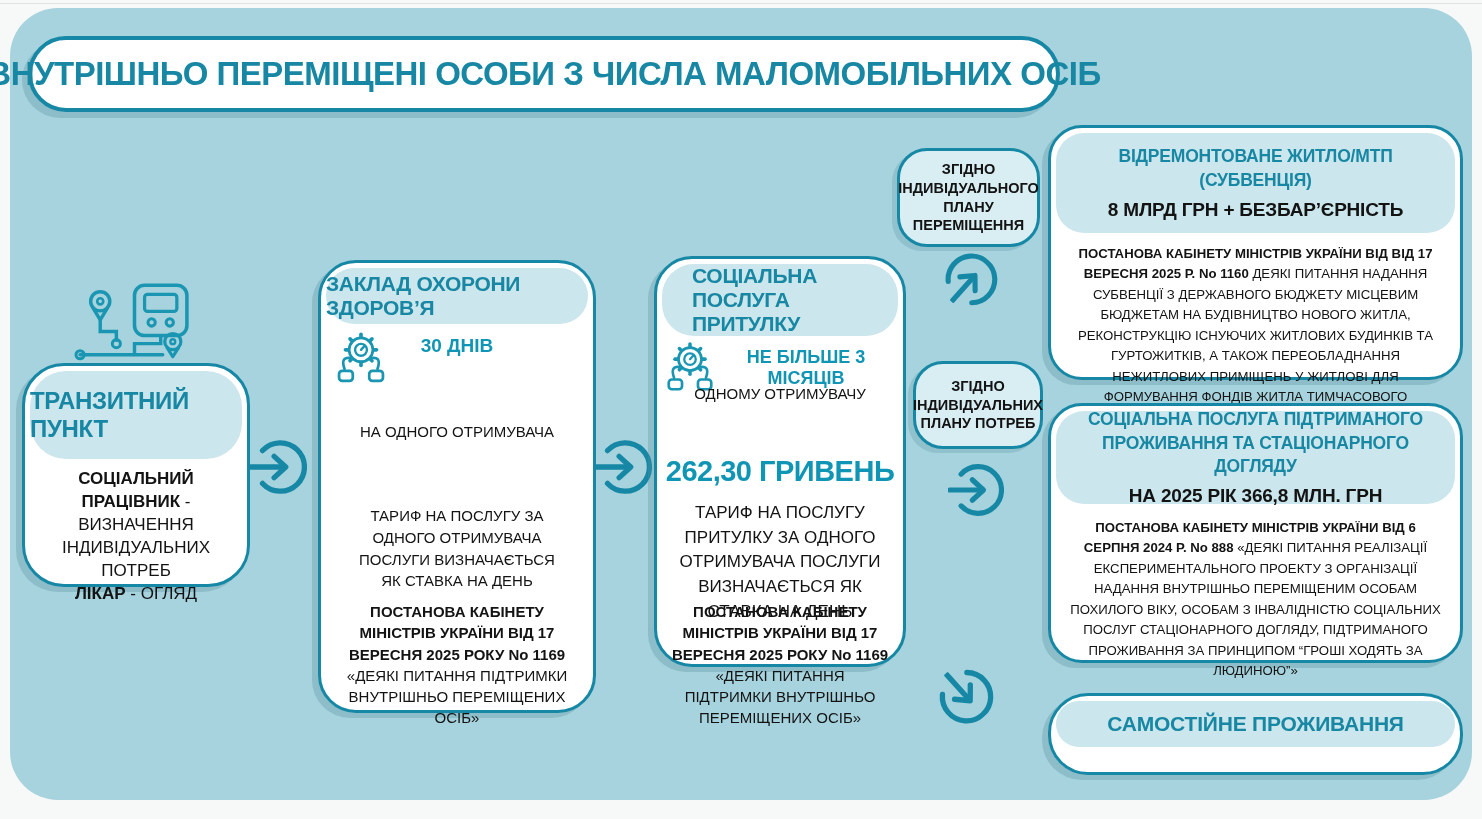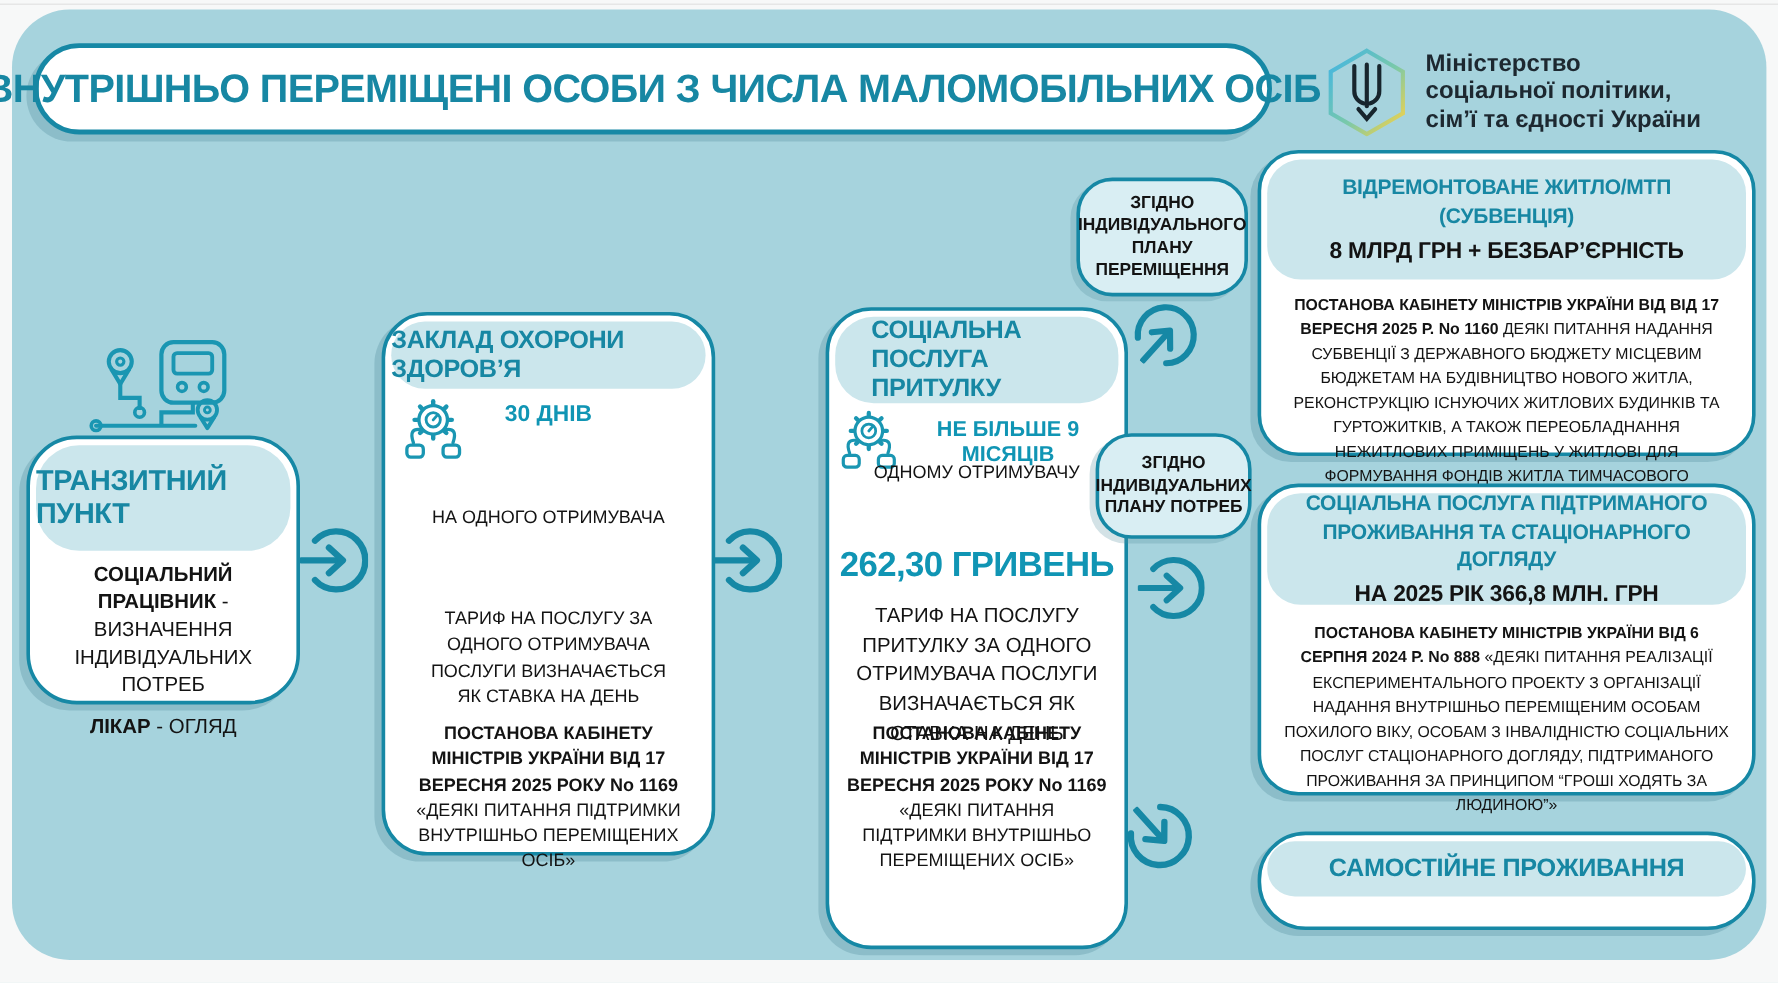--- a/index.html
+++ b/index.html
@@ -35,21 +35,21 @@
 
   .abs{position:absolute;left:0;right:0;text-align:center;}
   .teal-b{color:var(--teal-bright);font-weight:800;}
   .blk{color:var(--dark);}
   .decree{font-size:15px;line-height:1.42;color:var(--dark);text-align:center;}
   .decree b{font-weight:800;}
 
   
   .transit-body{position:absolute;left:10px;right:10px;top:102px;text-align:center;color:var(--dark);
                 font-size:17px;line-height:1.35;}
-  .transit-body p{margin-bottom:12px;}
+  .transit-body p{}
   .transit-body b{font-weight:800;}
 
   
   .rcard{position:absolute;background:#fff;border:3.5px solid var(--teal);border-radius:34px;
          box-shadow:-6px 5px 0 rgba(80,140,155,.30);}
   .rhdr{position:absolute;left:5px;right:5px;top:5px;background:var(--light);border-radius:28px;
         display:flex;flex-direction:column;align-items:center;justify-content:center;text-align:center;padding:8px 18px;}
   .rhdr .t{color:#1787a3;font-weight:700;font-size:17.5px;line-height:1.35;letter-spacing:-.2px;}
   .rhdr .amt{color:var(--dark);font-weight:800;font-size:19px;margin-top:6px;letter-spacing:-.2px;}
   .rbody{position:absolute;left:18px;right:18px;text-align:center;}
@@ -128,30 +128,20 @@
 </svg>
 
 <div class="stage">
   <div class="top-hairline"></div>
   <div class="panel"></div>
 
   <div class="banner">
     <h1>ВНУТРІШНЬО ПЕРЕМІЩЕНІ ОСОБИ З ЧИСЛА МАЛОМОБІЛЬНИХ ОСІБ</h1>
   </div>
 
-  <div class="ministry">
-    <svg width="70" height="74">
-        <use href="#sym-trident"></use>
-      </svg>
-    <div class="ministry-text">
-      <div>Міністерство</div>
-      <div>соціальної політики,</div>
-      <div>сім’ї та єдності України</div>
-    </div>
-  </div>
 
   <svg class="icon-teal" style="position:absolute;left:72px;top:281px" width="126" height="86">
       <use href="#sym-transit" stroke="#1a96b2"></use>
     </svg>
 
   <div class="card" style="left:22px;top:363px;width:228px;height:224px;border-radius:42px">
     <div class="pill" style="height:88px;border-radius:36px">
       <span class="t" style="font-size:24px">ТРАНЗИТНИЙ ПУНКТ</span>
     </div>
     <div class="transit-body">
@@ -176,28 +166,28 @@
     <div class="abs blk" style="top:242px;padding:0 30px;font-size:15px;line-height:1.45">ТАРИФ НА ПОСЛУГУ ЗА ОДНОГО ОТРИМУВАЧА ПОСЛУГИ ВИЗНАЧАЄТЬСЯ ЯК СТАВКА НА ДЕНЬ</div>
     <div class="abs decree" style="top:338px;padding:0 20px">
       <b>ПОСТАНОВА КАБІНЕТУ МІНІСТРІВ УКРАЇНИ ВІД 17 ВЕРЕСНЯ 2025 РОКУ No 1169</b><span> «ДЕЯКІ ПИТАННЯ ПІДТРИМКИ ВНУТРІШНЬО ПЕРЕМІЩЕНИХ ОСІБ»</span>
     </div>
   </div>
 
   <svg class="arrow icon-teal" style="left:594px;top:438px" width="58" height="58">
       <use href="#sym-arrow" stroke="#1688a5"></use>
     </svg>
 
-  <div class="card" style="left:688px;top:256px;width:252px;height:535px">
+  <div class="card" style="left:654px;top:256px;width:252px;height:411px">
     <div class="pill" style="height:72px">
       <span class="t" style="font-size:21px;padding:0 30px">СОЦІАЛЬНА ПОСЛУГА ПРИТУЛКУ</span>
     </div>
     <svg class="icon-teal" style="position:absolute;left:2px;top:78px" width="62" height="62">
         <use href="#sym-gear-hands" stroke="#1a96b2"></use>
       </svg>
-    <div class="abs teal-b" style="top:88px;padding-left:52px;font-size:18px">НЕ БІЛЬШЕ 9 МІСЯЦІВ</div>
+    <div class="abs teal-b" style="top:88px;padding-left:52px;font-size:18px">НЕ БІЛЬШЕ 3 МІСЯЦІВ</div>
     <div class="abs blk" style="top:126px;font-size:15px">ОДНОМУ ОТРИМУВАЧУ</div>
     <div class="abs teal-b" style="top:196px;font-size:29px;letter-spacing:-.5px">262,30 ГРИВЕНЬ</div>
     <div class="abs blk" style="top:242px;padding:0 22px;font-size:17px;line-height:1.45">ТАРИФ НА ПОСЛУГУ ПРИТУЛКУ ЗА ОДНОГО ОТРИМУВАЧА ПОСЛУГИ ВИЗНАЧАЄТЬСЯ ЯК СТАВКА НА ДЕНЬ</div>
     <div class="abs decree" style="top:342px;padding:0 14px">
       <b>ПОСТАНОВА КАБІНЕТУ МІНІСТРІВ УКРАЇНИ ВІД 17 ВЕРЕСНЯ 2025 РОКУ No 1169</b><span> «ДЕЯКІ ПИТАННЯ ПІДТРИМКИ ВНУТРІШНЬО ПЕРЕМІЩЕНИХ ОСІБ»</span>
     </div>
   </div>
 
   <div class="bubble" style="left:897px;top:148px;width:143px;height:99px">ЗГІДНО ІНДИВІДУАЛЬНОГО ПЛАНУ ПЕРЕМІЩЕННЯ</div>
 

